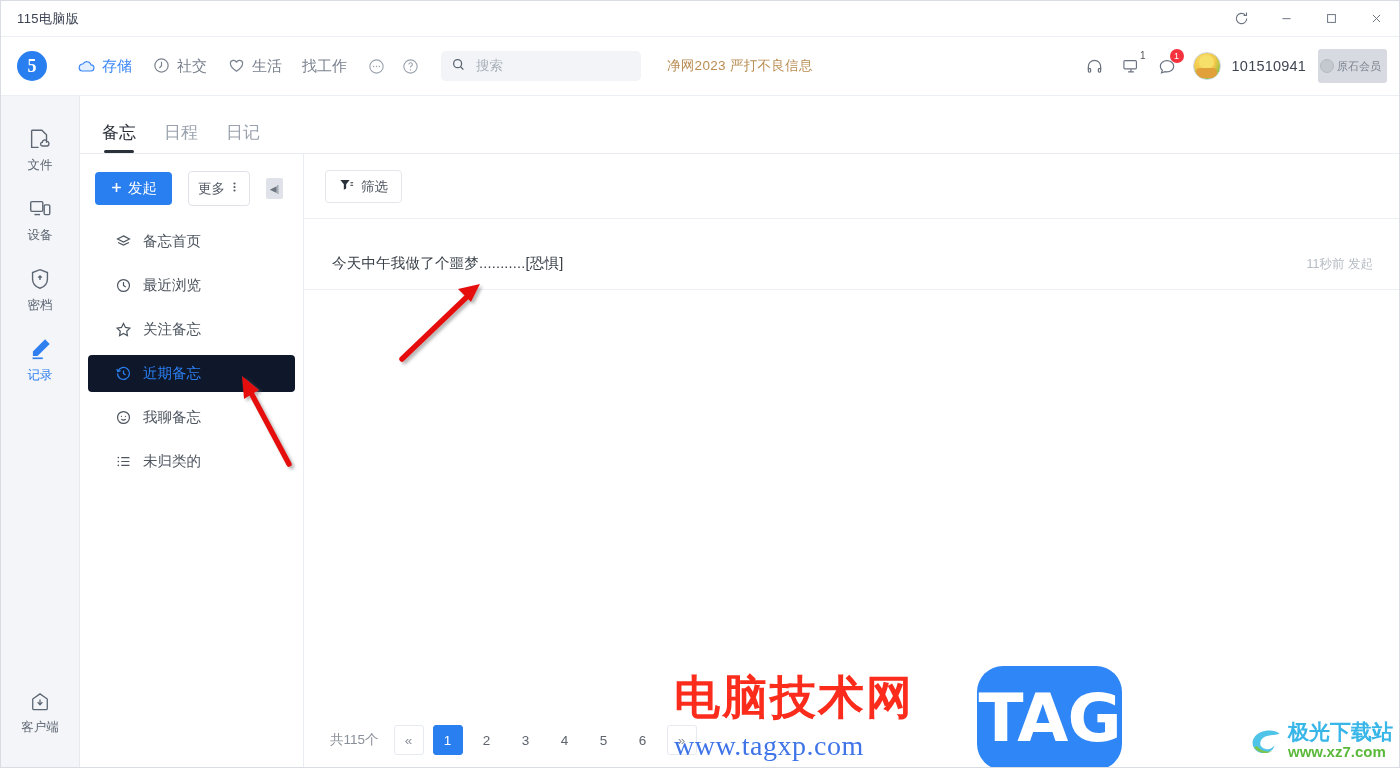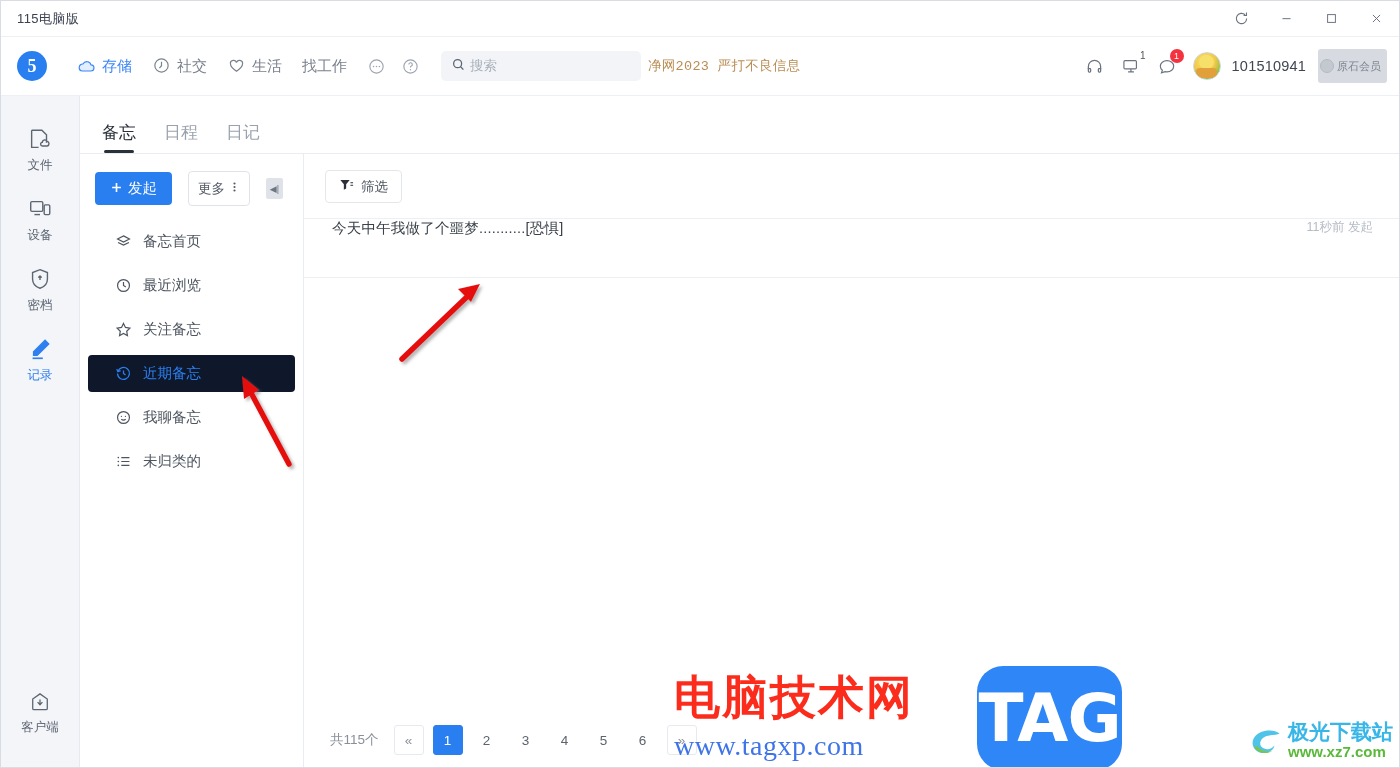--- a/index.html
+++ b/index.html
@@ -20,23 +20,23 @@
 
   
   .topnav{height:58px;display:flex;align-items:center;background:#fff;border-bottom:1px solid #eceff3;position:relative;}
   .logo115{width:30px;height:30px;border-radius:50%;background:#2a7ff0;color:#fff;display:flex;align-items:center;justify-content:center;
            font-size:18px;font-weight:bold;margin-left:16px;font-family:"Liberation Serif",serif;}
   .navitems{display:flex;align-items:center;margin-left:22px;gap:4px;}
   .navitem{display:flex;align-items:center;gap:5px;padding:5px 8px;border-radius:4px;font-size:15px;color:#7a828e;cursor:default;}
   .navitem.active{color:#3b86f7;}
   .navitem .ic{width:20px;height:20px;display:block;}
   .iconbtn{width:26px;height:26px;display:flex;align-items:center;justify-content:center;color:#9aa2ad;margin-left:4px;cursor:default;}
-  .searchbox{margin-left:18px;width:180px;height:30px;background:#f2f4f7;border-radius:5px;display:flex;align-items:center;padding:0 10px;gap:4px;cursor:text;}
+  .searchbox{margin-left:18px;width:180px;height:30px;background:#f2f4f7;border-radius:5px;display:flex;align-items:center;padding:0 10px;gap:10px;cursor:text;}
   .searchbox .ph{font-size:13.5px;color:#a9b0ba;}
-  .notice{margin-left:7px;font-size:13.5px;color:#b98c52;letter-spacing:.3px;font-family:Liberation Mono, monospace;}
+  .notice{margin-left:26px;font-size:13.5px;color:#b98c52;letter-spacing:.3px;}
   .nav-right{position:absolute;right:12px;top:0;height:58px;display:flex;align-items:center;gap:4px;}
   .nav-right .iconwrap{position:relative;width:32px;height:32px;display:flex;align-items:center;justify-content:center;color:#6b7280;cursor:default;}
   .badge-num{position:absolute;top:0px;right:1px;font-size:10px;color:#555;}
   .badge-red{position:absolute;top:-1px;right:-1px;min-width:14px;height:14px;border-radius:8px;background:#f5333f;color:#fff;font-size:9px;
              display:flex;align-items:center;justify-content:center;padding:0 3px;box-sizing:border-box;}
   .avatar{width:26px;height:26px;border-radius:50%;margin-left:6px;background:radial-gradient(circle at 40% 30%,#f6e26a 0%,#f3c94b 45%,#8fbf3f 75%,#5f9e2e 100%);
           position:relative;overflow:hidden;border:1px solid #cfd6e0;}
   .avatar .chick{position:absolute;left:5px;top:2px;width:15px;height:14px;border-radius:50%;background:#f7e06a;}
   .avatar .body{position:absolute;left:2px;bottom:1px;width:21px;height:10px;border-radius:4px 4px 2px 2px;background:#e2a03a;}
   .uname{font-size:14.5px;color:#3f4652;margin-left:7px;letter-spacing:.2px;}
@@ -68,21 +68,21 @@
   .navlist{padding:4px 8px 0 8px;}
   .navrow{height:37px;display:flex;align-items:center;gap:11px;padding-left:27px;border-radius:4px;color:#4d555f;font-size:14.5px;cursor:default;margin-bottom:7px;}
   .navrow.active{background:#0f172a;color:#2a7ff0;}
   .navrow .ic{width:17px;height:17px;display:flex;align-items:center;justify-content:center;}
 
   .rightpane{flex:1;display:flex;flex-direction:column;min-width:0;background:#fff;position:relative;}
   .toolbar{padding:16px 0 15px 21px;}
   .filter-btn{display:inline-flex;align-items:center;gap:7px;height:31px;padding:0 13px;border:1px solid #e3e7ec;border-radius:4px;
               font-size:13.5px;color:#4d555f;background:#fff;cursor:default;}
   .listarea{flex:1;border-top:1px solid #eceff3;position:relative;min-height:0;}
-  .noterow{height:54px;display:flex;align-items:flex-start;justify-content:space-between;padding:0 26px 4px 28px;border-bottom:1px solid #eceff3;cursor:default;}
+  .noterow{height:54px;display:flex;align-items:flex-end;justify-content:space-between;padding:0 26px 16px 28px;border-bottom:1px solid #eceff3;cursor:default;}
   .notetext{font-size:14.5px;color:#3a4149;letter-spacing:.2px;}
   .notemeta{font-size:12.5px;color:#b6bcc5;}
   .pager{height:60px;display:flex;align-items:center;gap:9px;padding-left:26px;}
   .total{font-size:13.5px;color:#8a9099;margin-right:6px;}
   .pg{min-width:30px;height:30px;border:1px solid #e6eaef;border-radius:3px;display:flex;align-items:center;justify-content:center;
       font-size:13.5px;color:#8a9099;background:#fff;cursor:default;padding:0 6px;box-sizing:border-box;}
   .pg.num{border-color:transparent;color:#5d646d;}
   .pg.num.active{background:#2a7ff0;color:#fff;border-color:#2a7ff0;}
 
   

